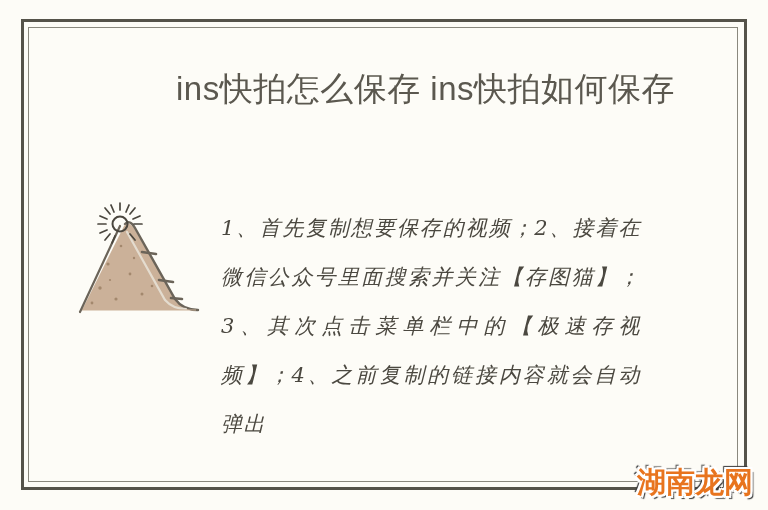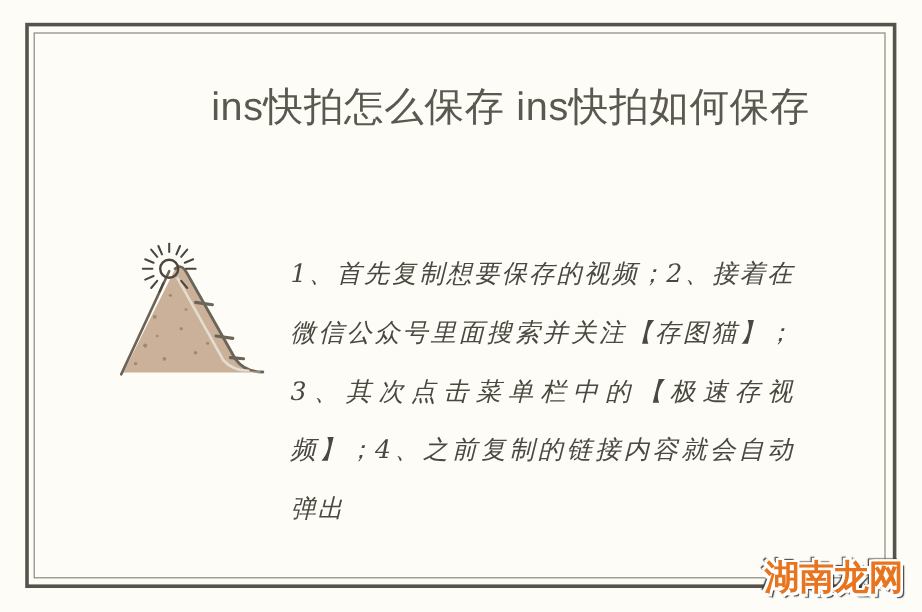--- a/index.html
+++ b/index.html
@@ -53,21 +53,21 @@
     line-height: 46px;
     color: #5b584f;
     letter-spacing: 0.5px;
     font-weight: 400;
     text-align: right;
   }
 
   
   .content {
     position: absolute;
-    left: 67px;
+    left: 46px;
     top: 198px;
     width: 640px;
     height: 250px;
   }
 
   .illustration {
     position: absolute;
     left: 0px;
     top: 4px;
     width: 160px;

